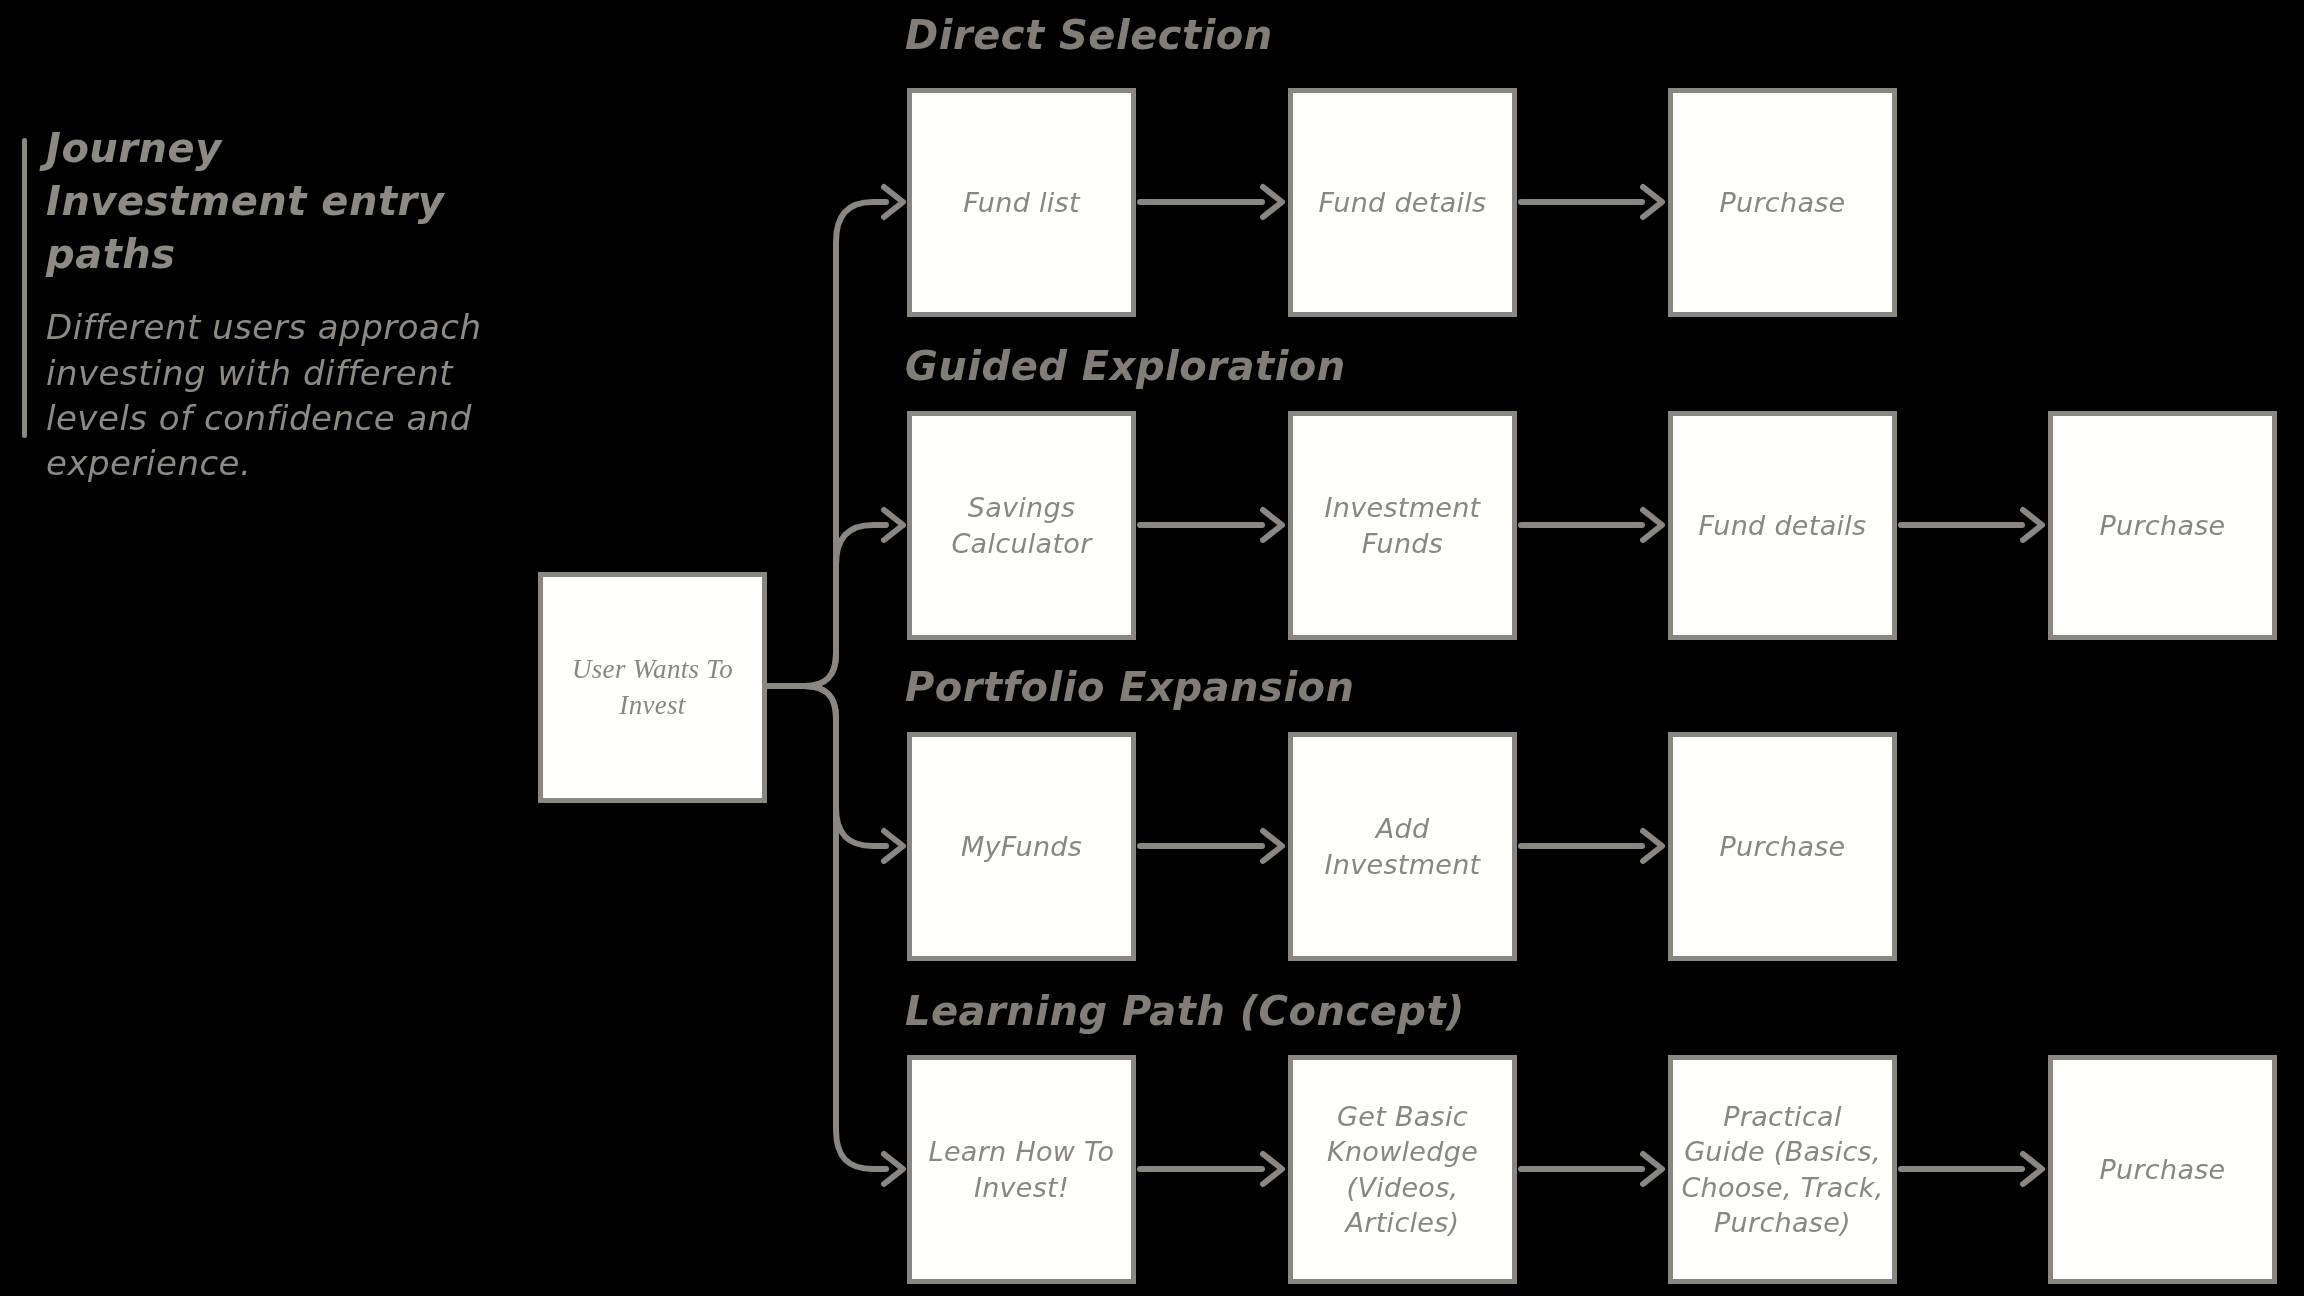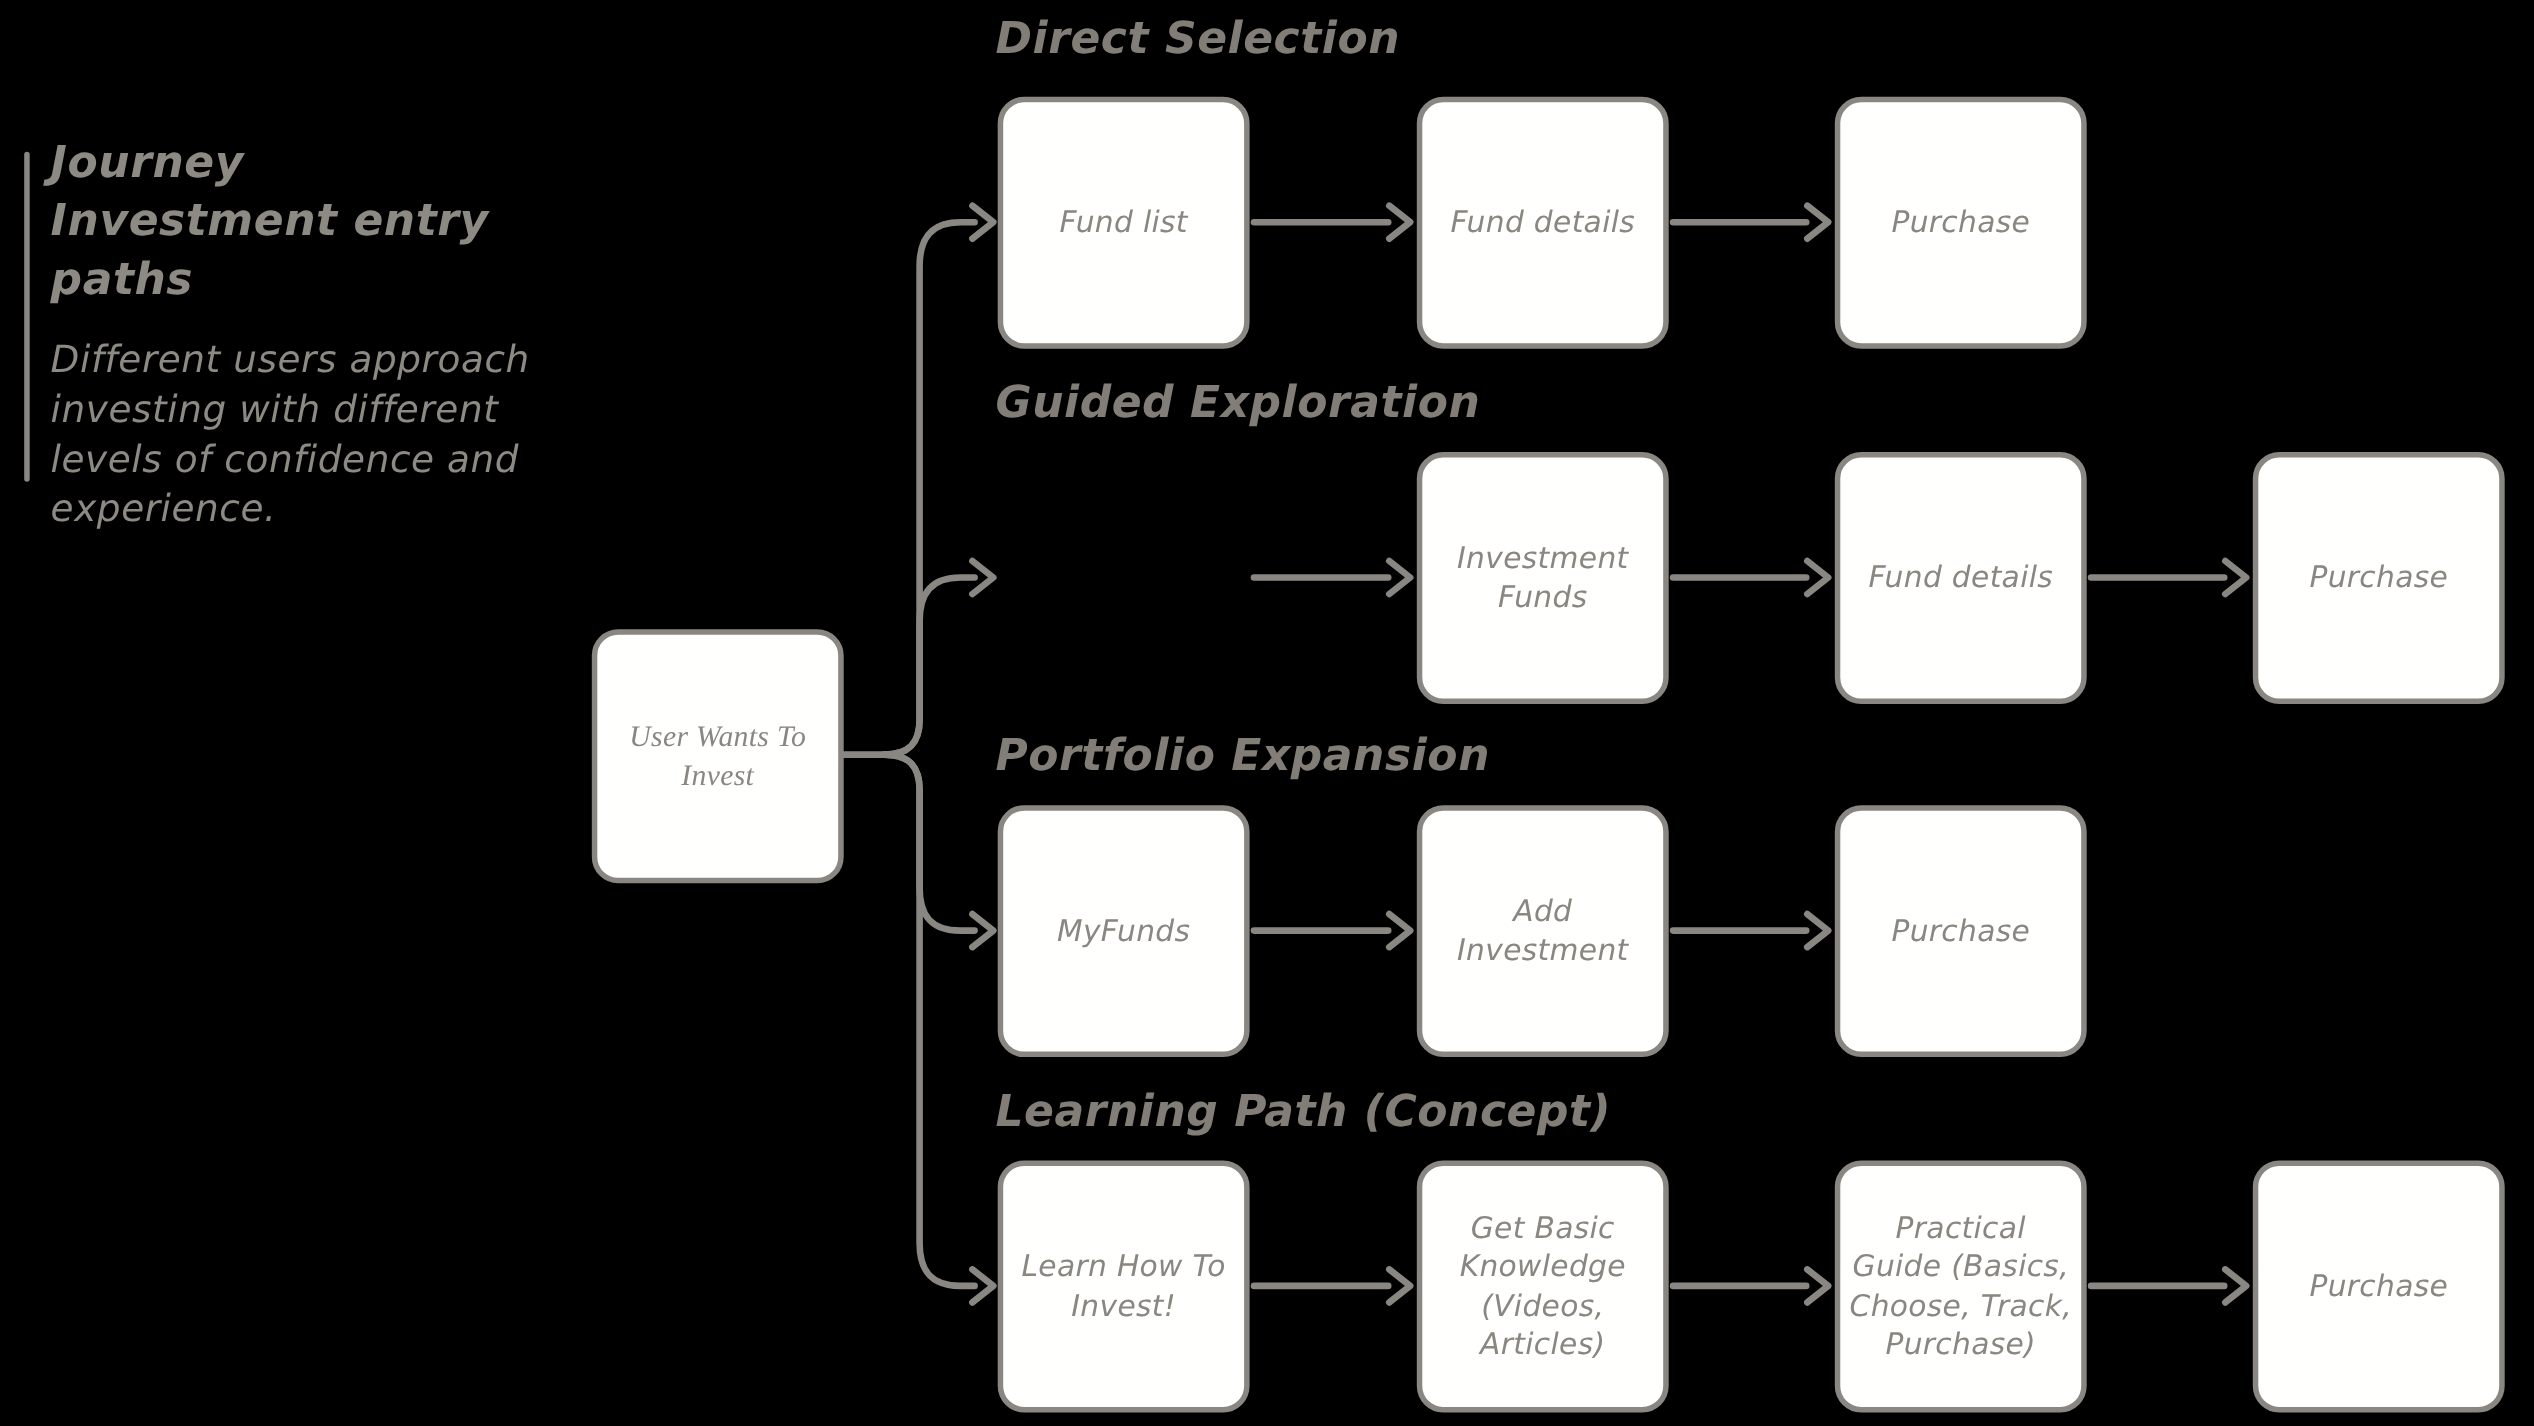--- a/index.html
+++ b/index.html
@@ -61,21 +61,21 @@
     white-space: nowrap;
   }
   
   .node {
     position: absolute;
     width: 229px;
     height: 229px;
     box-sizing: border-box;
     background: var(--box-fill, #fffffe);
     border: 5px solid var(--stroke, #8a8782);
-    border-radius: 24px;
+    border-radius: 0;
     display: flex;
     align-items: center;
     justify-content: center;
     text-align: center;
     padding: 6px;
   }
   .node span {
     font-size: 27px;
     font-style: italic;
     line-height: 1.3;
@@ -161,20 +161,23 @@
   <div class="node" style="left:907px;  top:88px">
     <span>Fund list</span>
   </div>
   <div class="node" style="left:1288px; top:88px">
     <span>Fund details</span>
   </div>
   <div class="node" style="left:1668px; top:88px">
     <span>Purchase</span>
   </div>
 
+  <div class="node" style="left:907px;  top:411px">
+    <span>Savings Calculator</span>
+  </div>
   <div class="node" style="left:1288px; top:411px">
     <span>Investment Funds</span>
   </div>
   <div class="node" style="left:1668px; top:411px">
     <span>Fund details</span>
   </div>
   <div class="node" style="left:2048px; top:411px">
     <span>Purchase</span>
   </div>
 

